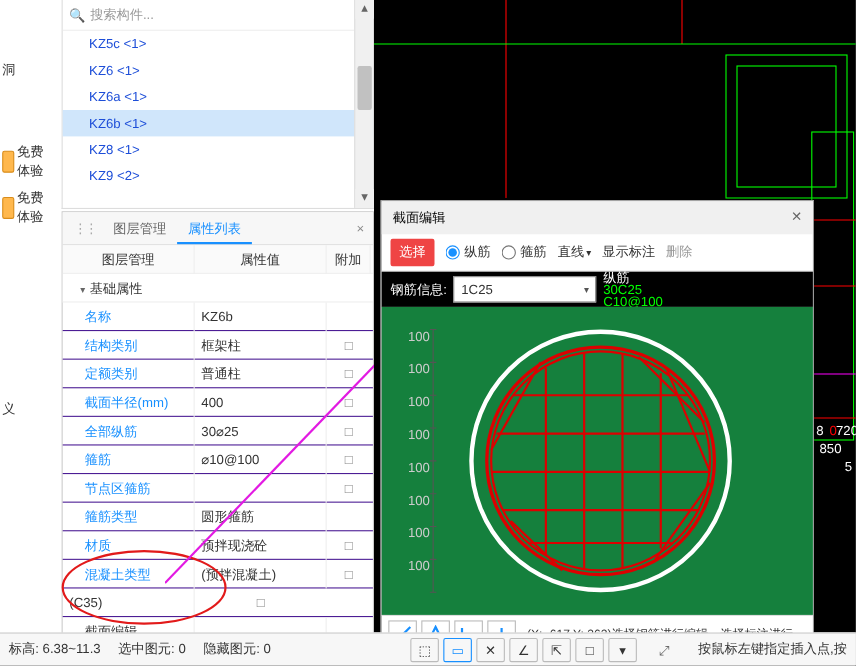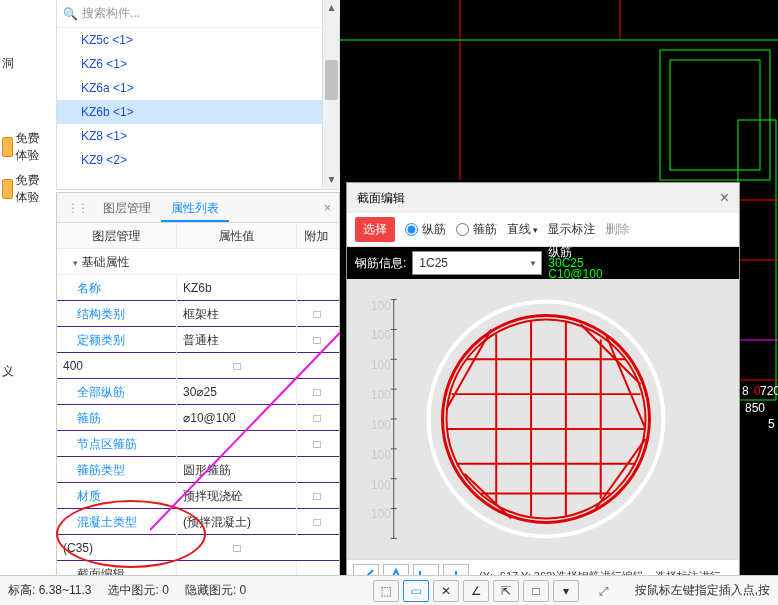--- a/index.html
+++ b/index.html
@@ -55,21 +55,21 @@
 .section .toolbar .btn { padding:4px 8px; color:#1890ff; cursor:pointer;}
 .section .toolbar .btn.active { background:#ef4444; color:#fff; border-radius:2px;}
 .section .toolbar .radio { display:flex; align-items:center; gap:4px; color:#333;}
 .section .toolbar .radio input { accent-color:#1890ff;}
 .section .toolbar .tool { color:#333; cursor:pointer; display:flex; align-items:center; gap:2px;}
 .section .toolbar .del { color:#999;}
 .section .inforow { height:32px; display:flex; align-items:center; padding:0 8px; gap:6px; background:#000; color:#fff;}
 .section .inforow .combo { display:flex; align-items:center; background:#fff; color:#333; height:24px; padding:0 6px; width:130px; justify-content:space-between; border:1px solid #888;}
 .section .inforow .side { font-size:10px; line-height:11px; }
 .section .inforow .side .g { color:#0f0;}
-.section .draw { height:280px; background:#e5e5e5; position:relative;}
+.section .draw { height:280px; background:#15803d; position:relative;}
 .section .draw svg { width:100%; height:100%;}
 .section .status { height:34px; display:flex; align-items:center; padding:0 6px; gap:4px; border-top:1px solid #ddd; color:#333;}
 .section .status .ico { width:26px; height:26px; border:1px solid #bbb; display:flex; align-items:center; justify-content:center; color:#1890ff; cursor:pointer;}
 .section .status .ico svg{ width:18px; height:18px;}
 .section .status .txt { margin-left:6px; font-size:11px; white-space:nowrap; overflow:hidden;}
 
 
 .bottom { position:absolute; left:0; bottom:0; width:778px; height:30px; border-top:1px solid #ccc; background:#f7f7f7; display:flex; align-items:center; padding:0 8px; gap:16px; color:#333;}
 .bottom .icons { display:flex; gap:4px; margin-left:auto;}
 .bottom .icons .ib { width:26px; height:22px; border:1px solid #bbb; border-radius:2px; display:flex; align-items:center; justify-content:center; cursor:pointer;}
@@ -136,20 +136,21 @@
       <div class="k">结构类别</div>
       <div class="v">框架柱</div>
       <div class="e">□</div>
     </div>
   <div class="row">
       <div class="k">定额类别</div>
       <div class="v">普通柱</div>
       <div class="e">□</div>
     </div>
   <div class="row">
+      <div class="k">截面半径(mm)</div>
       <div class="v">400</div>
       <div class="e">□</div>
     </div>
   <div class="row">
       <div class="k">全部纵筋</div>
       <div class="v">30⌀25</div>
       <div class="e">□</div>
     </div>
   <div class="row">
       <div class="k">箍筋</div>

